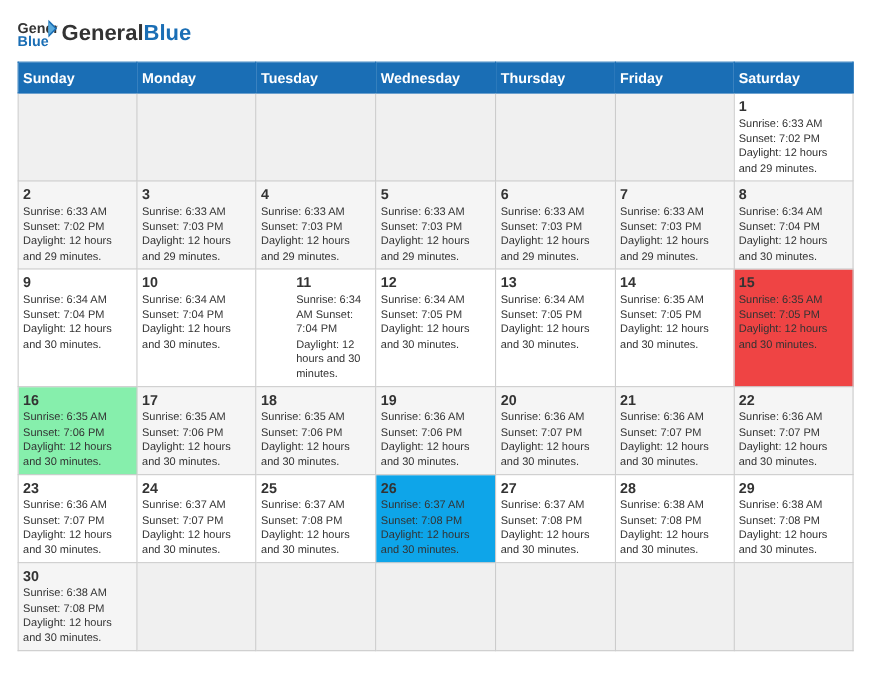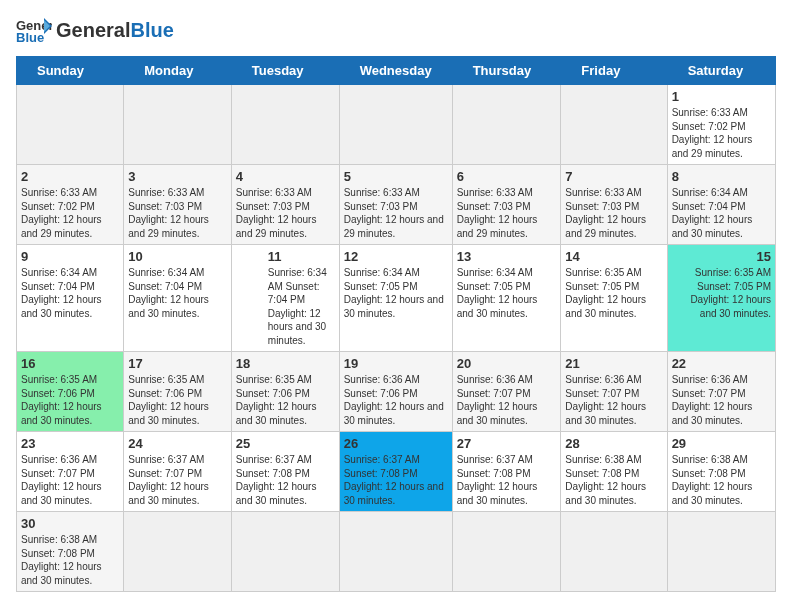--- a/index.html
+++ b/index.html
@@ -39,21 +39,21 @@
       color: #555;
     }
     .calendar {
       width: 100%;
       border-collapse: collapse;
       font-size: 11px;
     }
     .calendar thead th {
       background-color: #1a6eb5;
       color: #fff;
-      padding: 6px 20px;
+      padding: 6px 4px;
       text-align: left;
       font-size: 13px;
       font-weight: bold;
       border: 1px solid #1a6eb5;
     }
     .calendar tbody td {
       border: 1px solid #ccc;
       vertical-align: top;
       padding: 4px;
       width: 110px;
@@ -202,21 +202,21 @@
           <div class="day-info">Sunrise: 6:34 AM
 Sunset: 7:05 PM
 Daylight: 12 hours and 30 minutes.</div>
         </td>
         <td style="background: rgb(255, 255, 255);">
           <div class="day-number">14</div>
           <div class="day-info">Sunrise: 6:35 AM
 Sunset: 7:05 PM
 Daylight: 12 hours and 30 minutes.</div>
         </td>
-        <td style="background: #5eead4; text-align: right;">
+        <td style="background: #ef4444;">
           <div class="day-number">15</div>
           <div class="day-info">Sunrise: 6:35 AM
 Sunset: 7:05 PM
 Daylight: 12 hours and 30 minutes.</div>
         </td>
       </tr>
       <tr>
         <td style="background: #86efac;">
           <div class="day-number">16</div>
           <div class="day-info">Sunrise: 6:35 AM

